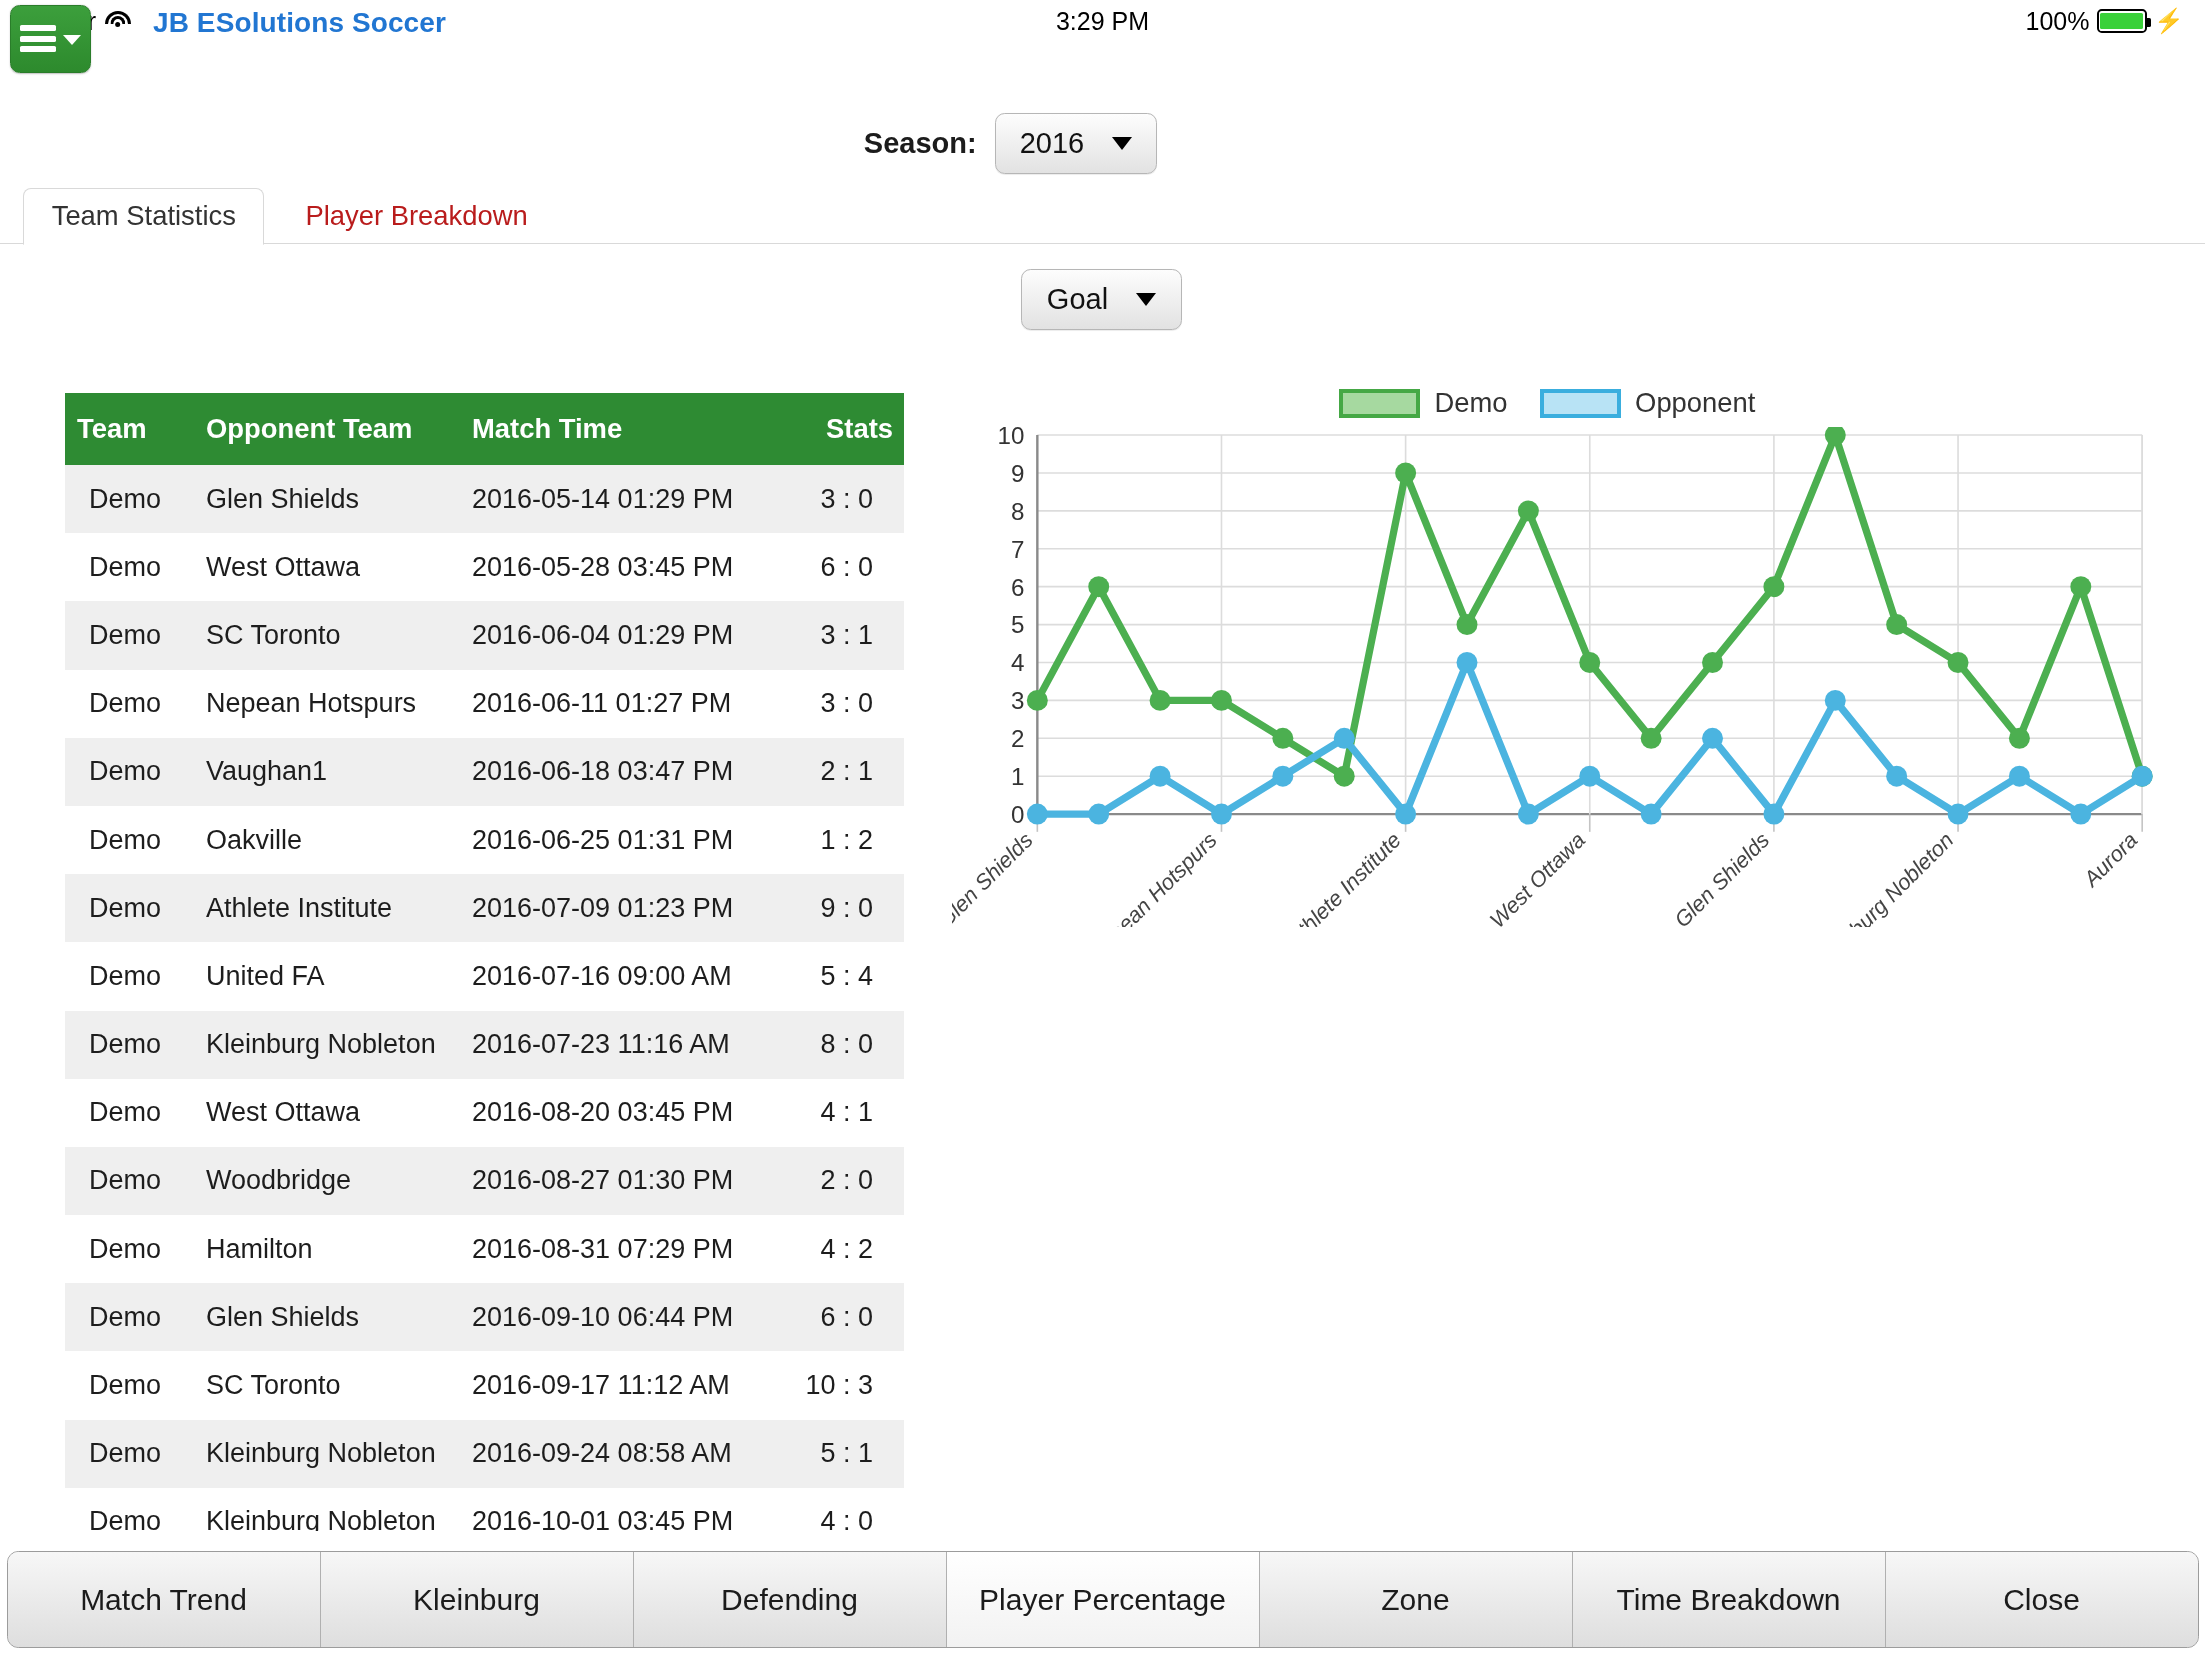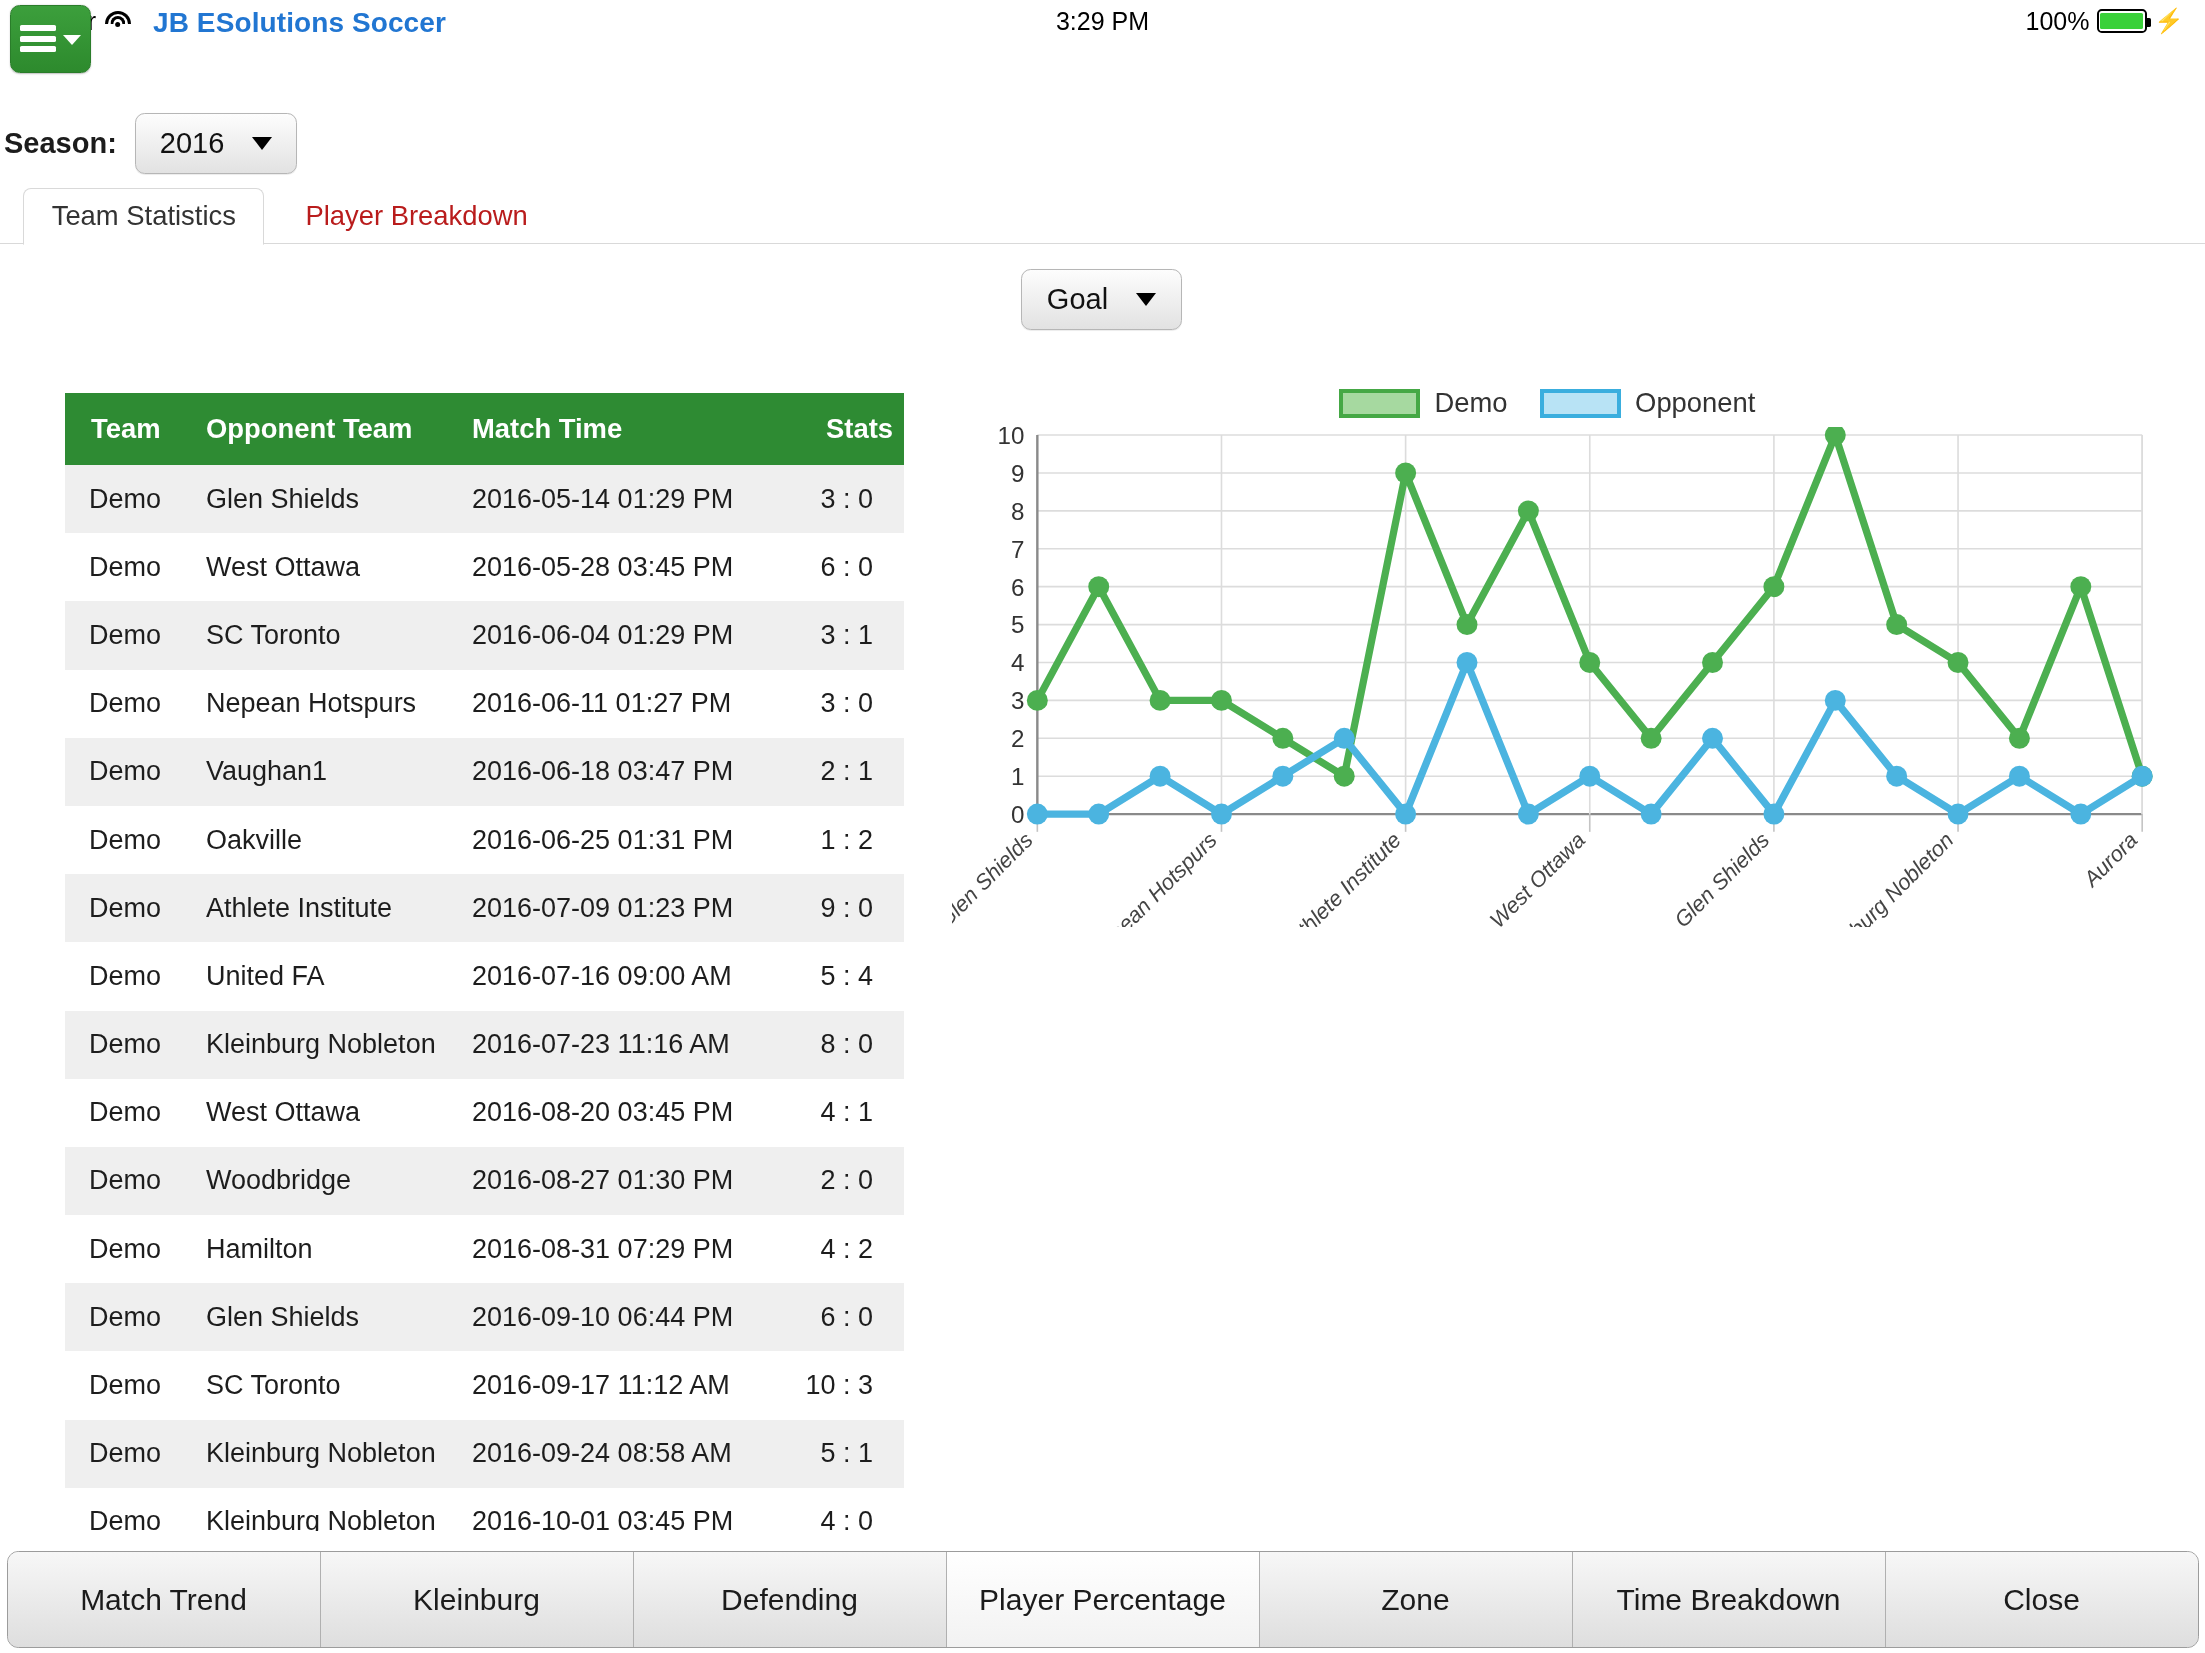--- a/index.html
+++ b/index.html
@@ -48,22 +48,22 @@
   }
 
   
   .app-title {
     position: absolute; left: 153px; top: 6.5px;
     font-size: 28px; font-weight: bold; color: #2176d2; letter-spacing: 0.1px;
   }
 
   
   .season-row {
-    position: absolute; left: 4px; top: 113px; width: 1987px;
-    display: flex; align-items: center; justify-content: flex-start; gap: 18px;
+    position: absolute; left: 17px; top: 113px; width: 1987px;
+    display: flex; align-items: center; justify-content: center; gap: 18px;
   }
   .season-label { font-size: 29px; font-weight: bold; color: #1c1c1c; }
   .dd-btn {
     background: linear-gradient(#fdfdfd, #e2e2e2);
     border: 0.8px solid #b6b6b6; border-radius: 9.7px;
     padding: 13px 24px; display: inline-flex; align-items: center; gap: 28px;
     font-size: 29px; color: #111; box-shadow: 0 0.8px 0.8px rgba(0,0,0,.08);
     min-width: 161px; justify-content: center;
   }
   .caret-dark { width: 0; height: 0; border-left: 10.5px solid transparent;
@@ -91,21 +91,21 @@
   
   .table-wrap {
     position: absolute; left: 65px; top: 393px; width: 839px;
     height: 1138px; overflow: hidden;
   }
   table { width: 100%; border-collapse: collapse; font-size: 27px; }
   thead th {
     background: #2e8b33; color: #fff; font-weight: bold; font-size: 27.4px;
     padding: 20px 0; text-align: left;
   }
-  thead th:nth-child(1) { padding-left: 26px; width: 141px; margin-top: 15px; }
+  thead th:nth-child(1) { padding-left: 12px; width: 141px; margin-top: 15px; }
   thead th:nth-child(2) { width: 266px; }
   thead th:nth-child(3) { width: 307px; }
   thead th:nth-child(4) { text-align: right; padding-right: 11px; }
   tbody td { padding: 18.6px 0; color: #1d1d1d; }
   tbody td:nth-child(1) { padding-left: 24px; }
   tbody td:nth-child(4) { text-align: right; padding-right: 31px; }
   tbody tr:nth-child(odd) { background: #efefef; }
   tbody tr:nth-child(even) { background: #ffffff; }
 
   

